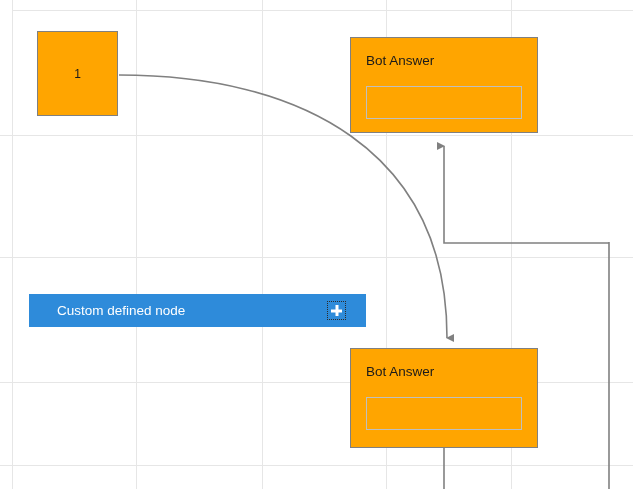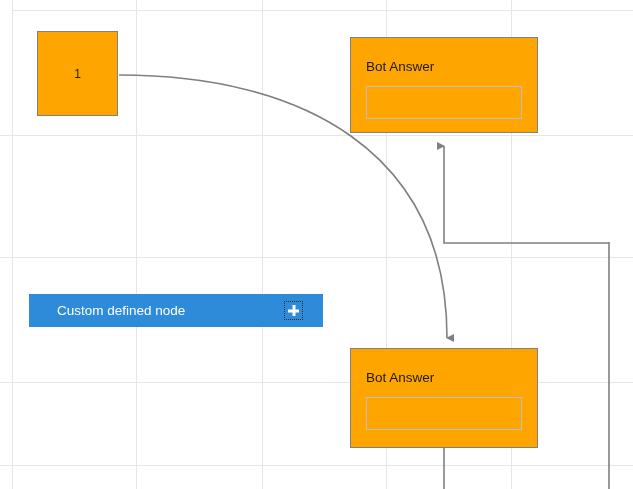--- a/index.html
+++ b/index.html
@@ -41,21 +41,21 @@
     justify-content: center;
   }
   .node-square-label {
     font-size: 12px;
     color: #1a1a1a;
     line-height: 1;
   }
   .node-title {
     position: absolute;
     left: 15px;
-    top: 22px;
+    top: 16px;
     font-size: 13.5px;
     color: #1a1a1a;
     line-height: 1;
     white-space: nowrap;
   }
   .node-slot {
     position: absolute;
     left: 15px;
     right: 15px;
     top: 48px;
@@ -164,18 +164,18 @@
   <div class="node" style="left:350px; top:37px; width:188px; height:96px;">
     <div class="node-title">Bot Answer</div>
     <div class="node-slot"></div>
   </div>
 
   <div class="node" style="left:350px; top:348px; width:188px; height:100px;">
     <div class="node-title">Bot Answer</div>
     <div class="node-slot"></div>
   </div>
 
-  <div class="blue-bar" style="left:29px; top:294px; width:294px; height:33px;">
+  <div class="blue-bar" style="left:29px; top:294px; width:337px; height:33px;">
     <span class="blue-bar-label">Custom defined node</span>
     <span class="plus-box"></span>
   </div>
 
 </div>
 
 </body></html>

